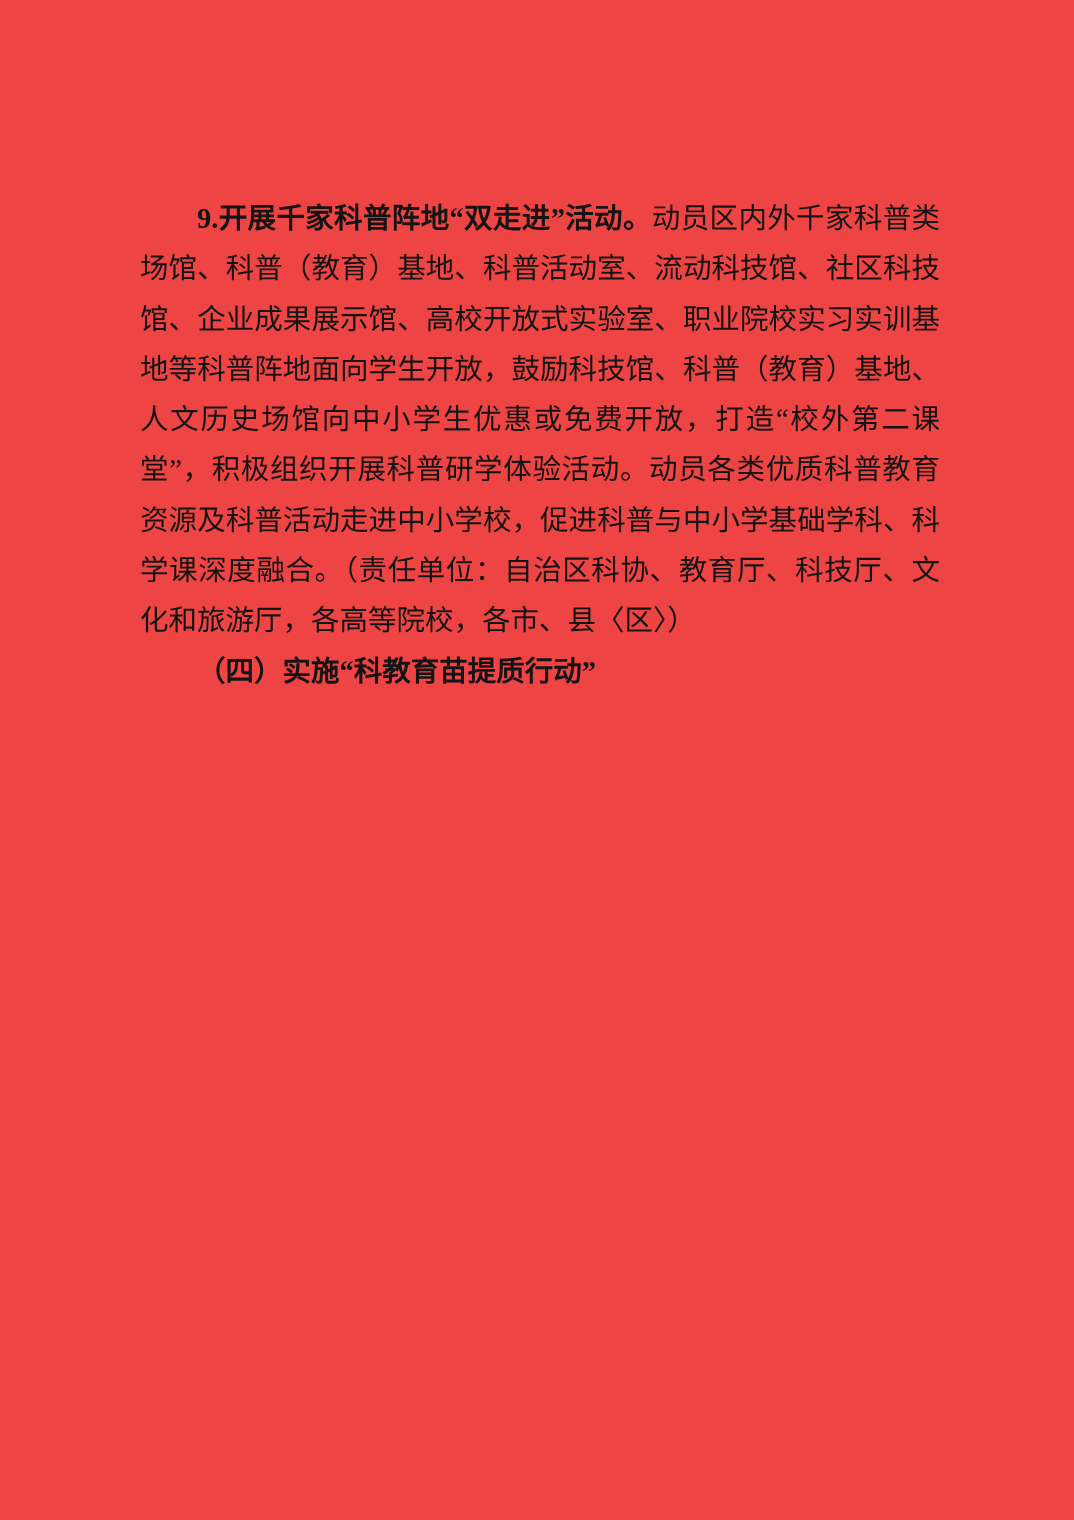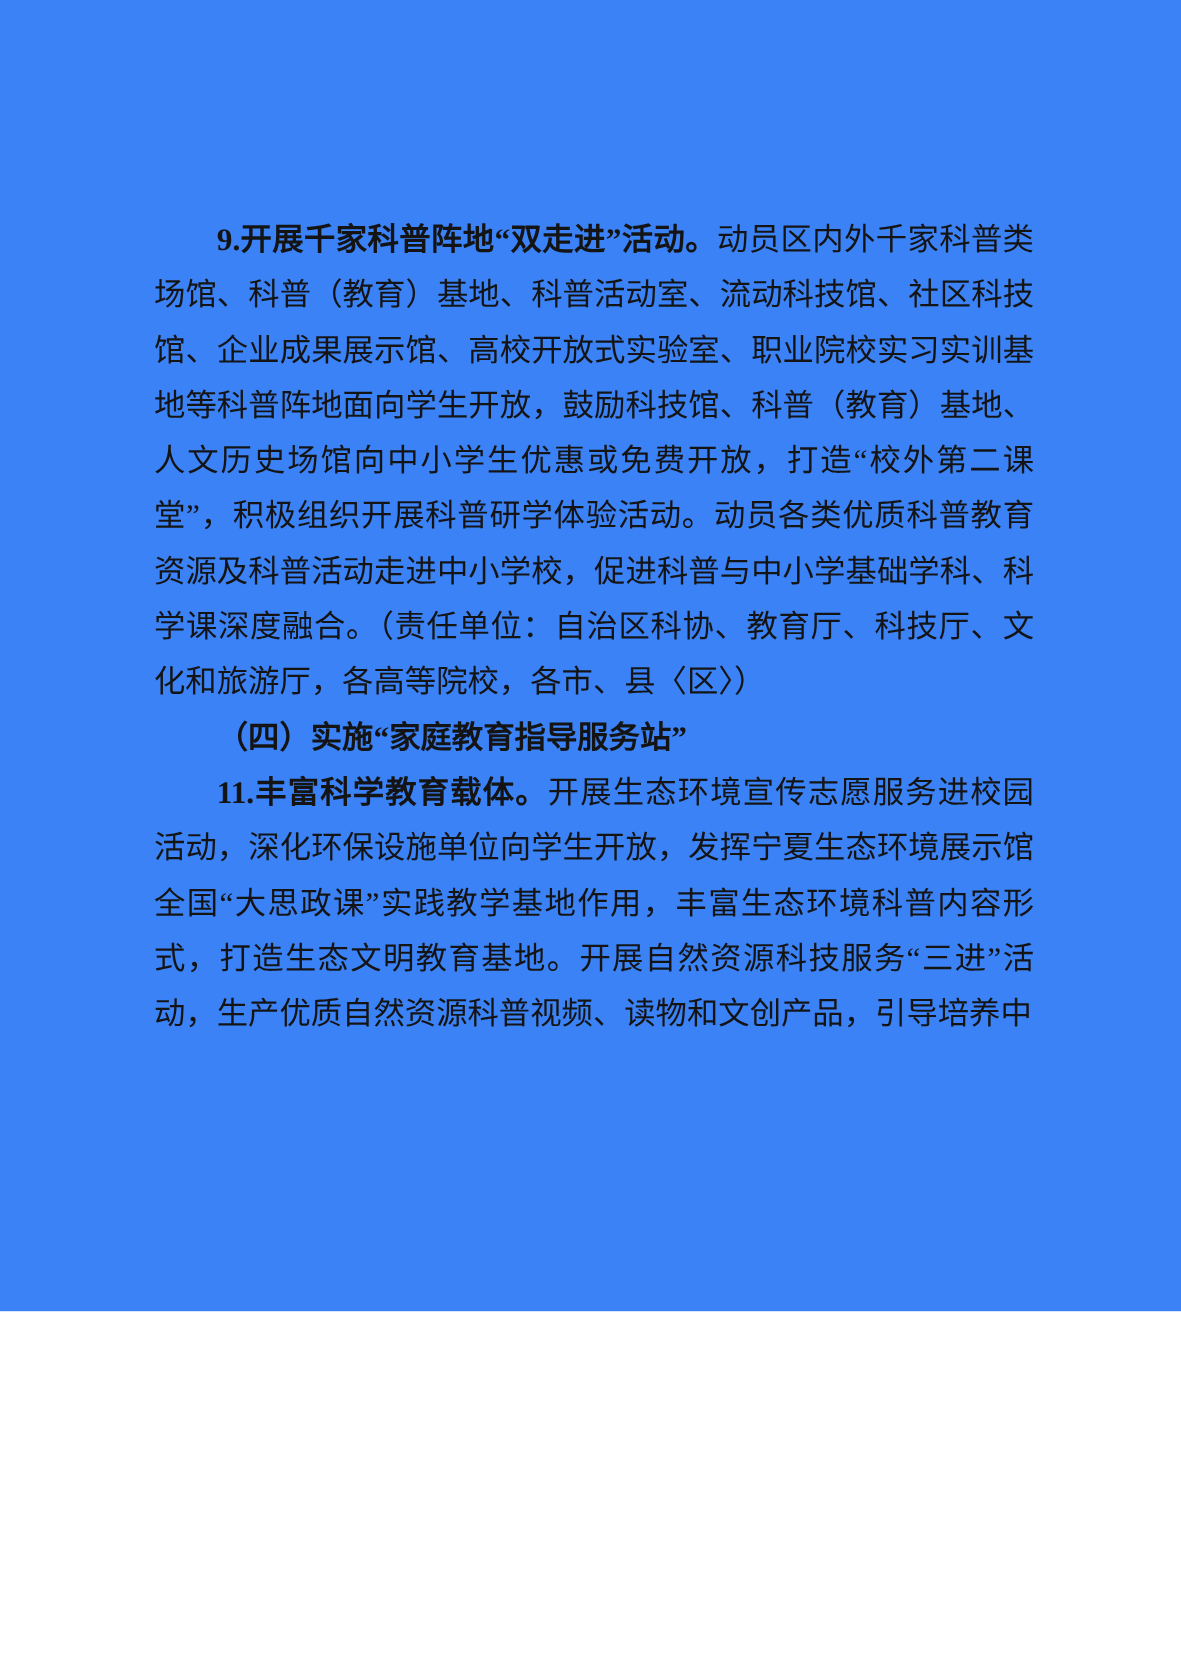--- a/index.html
+++ b/index.html
@@ -10,23 +10,23 @@
     width: 1074px;
     height: 1520px;
     background: #ffffff;
     color: #141414;
     font-family: "Liberation Serif", serif;
     overflow: hidden;
   }
   .page {
     box-sizing: border-box;
     width: 1074px;
-    height: 1192px;
+    height: 1520px;
     padding: 194px 134px 0 140px;
-    background: #3b82f6;
+    background: #ef4444;
   }
   .text-block {
     width: 800px;
   }
   .para {
     margin: 0;
     font-size: 28.5px;
     line-height: 50.3px;
     font-weight: normal;
     text-align: justify;
@@ -44,18 +44,17 @@
 </style>
 </head>
 <body>
 
 <div class="page">
   <main class="text-block">
 
     <p class="para"><span class="lead">9.开展千家科普阵地“双走进”活动。</span><span>动员区内外千家科普类场馆、科普（教育）基地、科普活动室、流动科技馆、社区科技馆、企业成果展示馆、高校开放式实验室、职业院校实习实训基地等科普阵地面向学生开放，鼓励科技馆、科普（教育）基地、人文历史场馆向中小学生优惠或免费开放，打造“校外第二课堂”，积极组织开展科普研学体验活动。动员各类优质科普教育资源及科普活动走进中小学校，促进科普与中小学基础学科、科学课深度融合。（责任单位：自治区科协、教育厅、科技厅、文化和旅游厅，各高等院校，各市、县〈区〉）</span></p>
 
 
-    <h3 class="para section-heading">（四）实施“家庭教育指导服务站”</h3>
+    <h3 class="para section-heading">（四）实施“科教育苗提质行动”</h3>
 
-    <p class="para"><span class="lead">11.丰富科学教育载体。</span><span>开展生态环境宣传志愿服务进校园活动，深化环保设施单位向学生开放，发挥宁夏生态环境展示馆全国“大思政课”实践教学基地作用，丰富生态环境科普内容形式，打造生态文明教育基地。开展自然资源科技服务“三进”活动，生产优质自然资源科普视频、读物和文创产品，引导培养中</span></p>
 
   </main>
 </div>
 
 </body></html>

